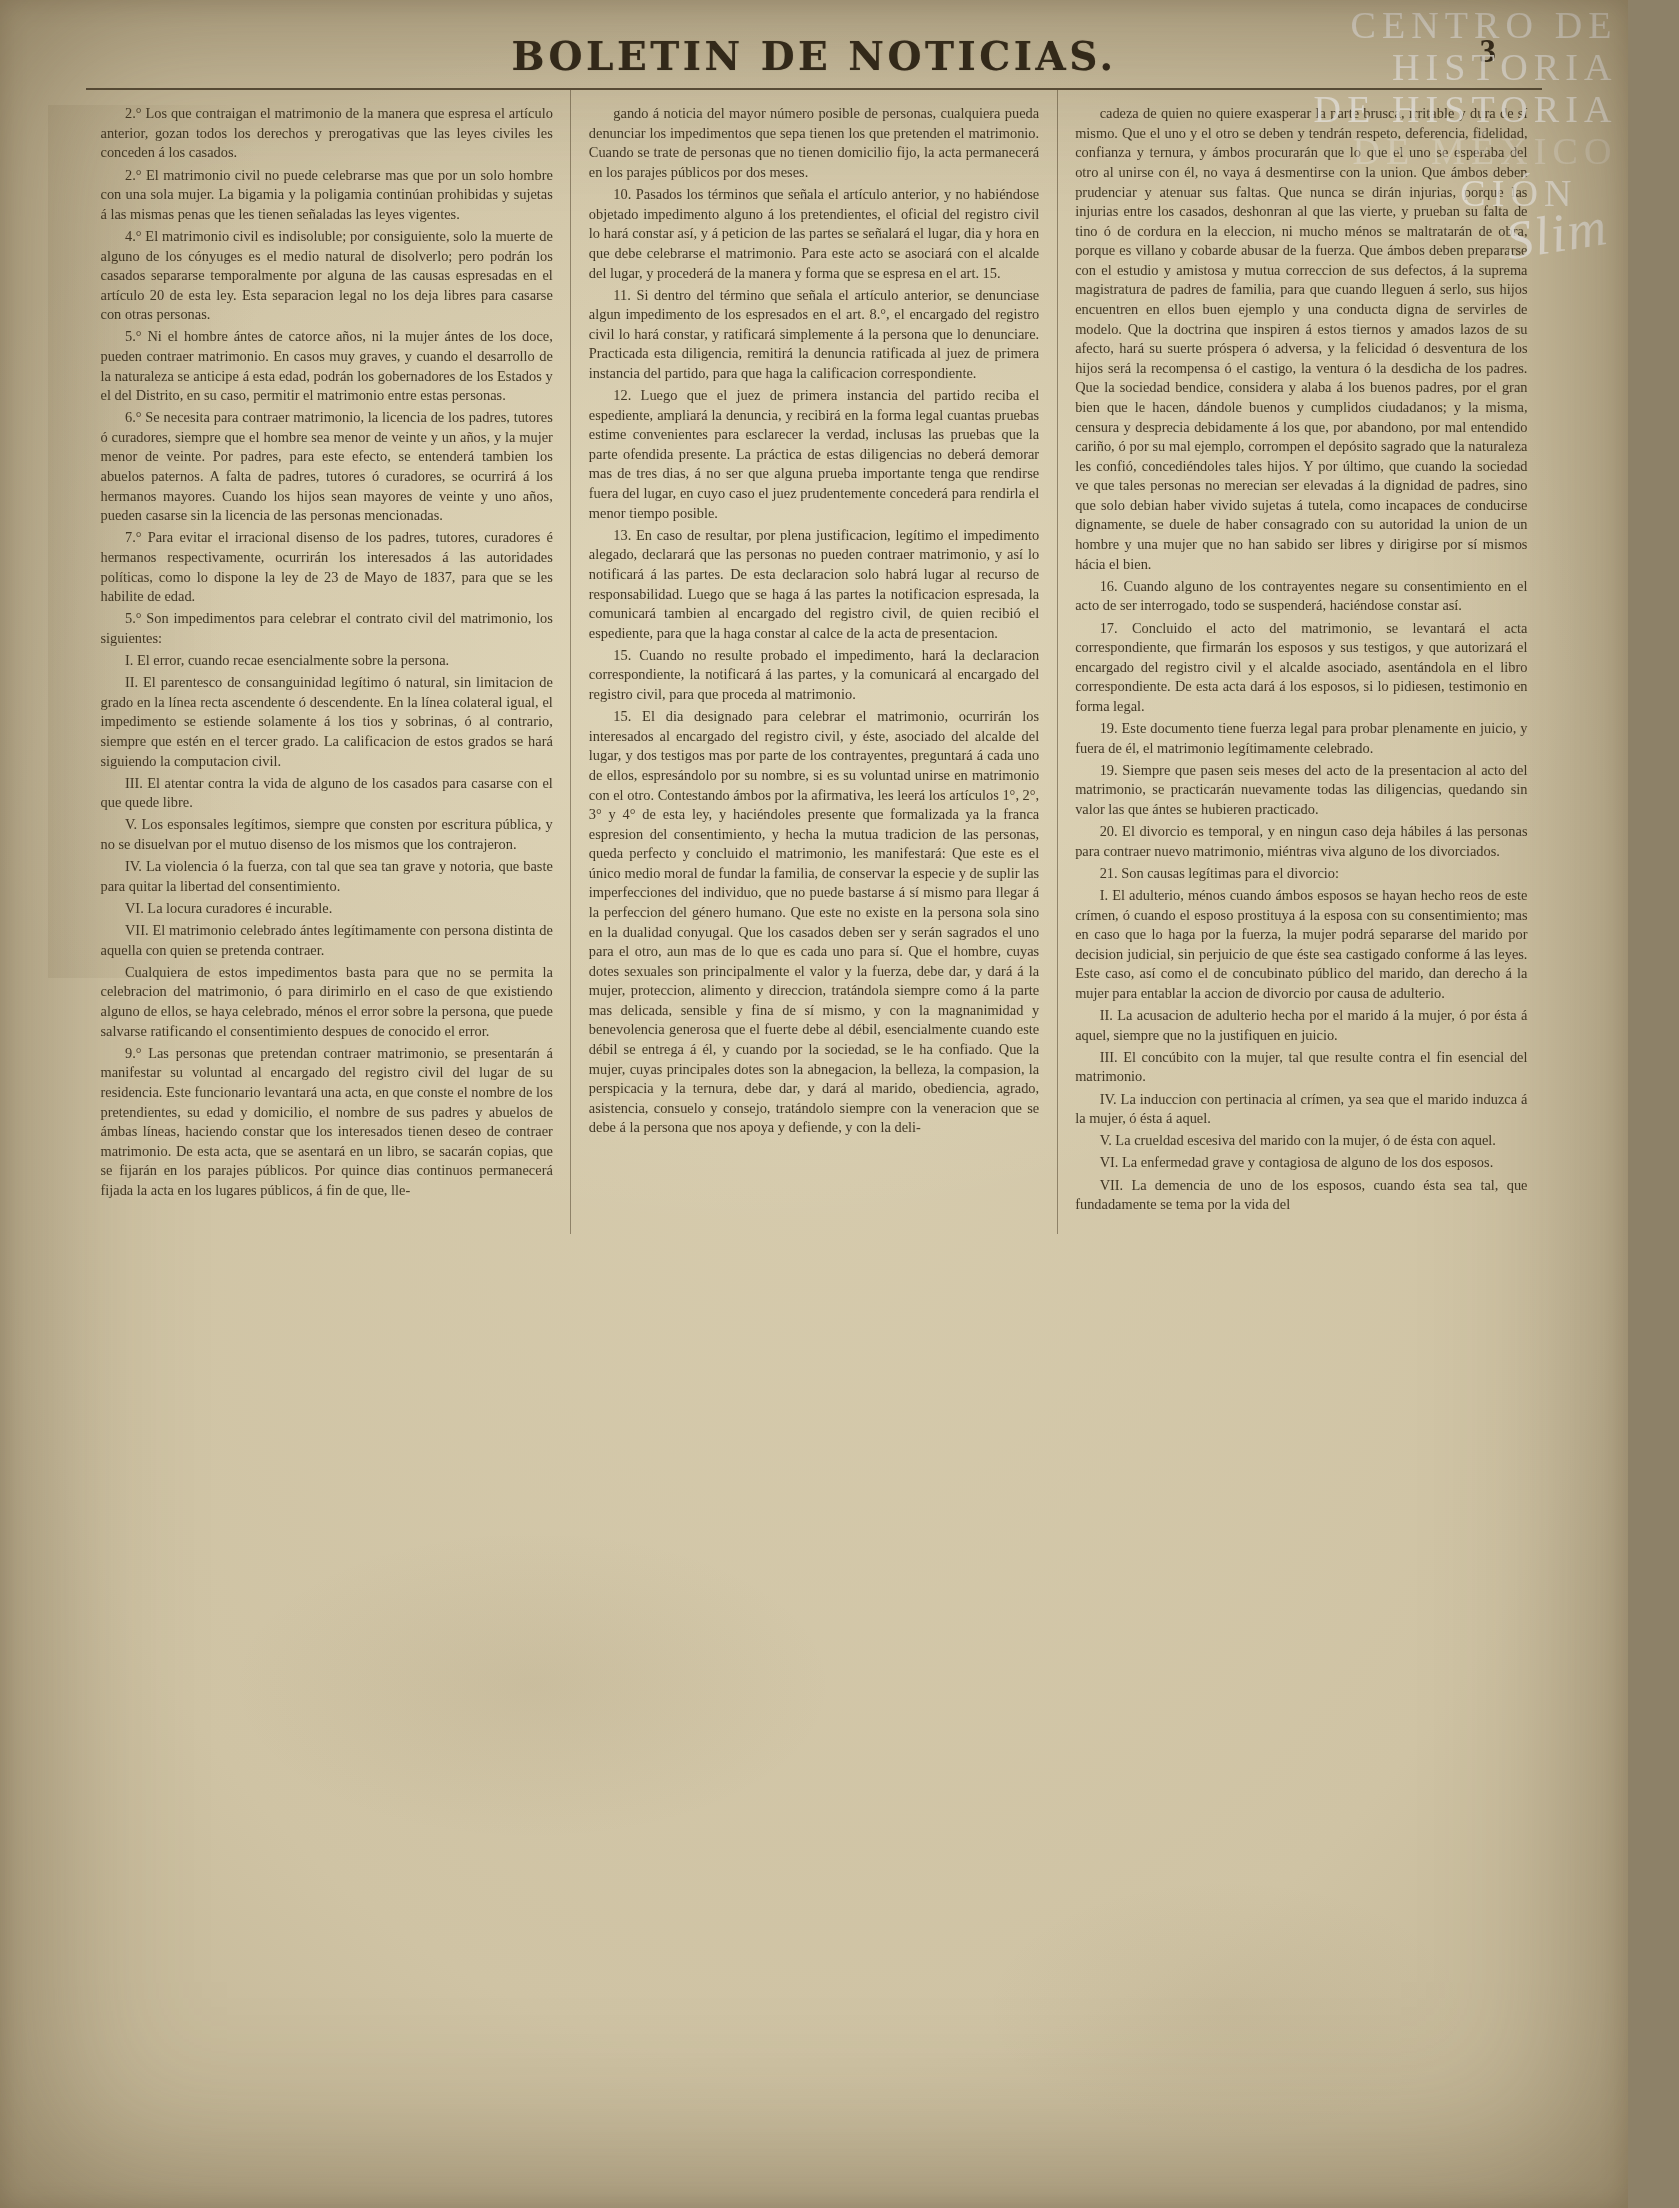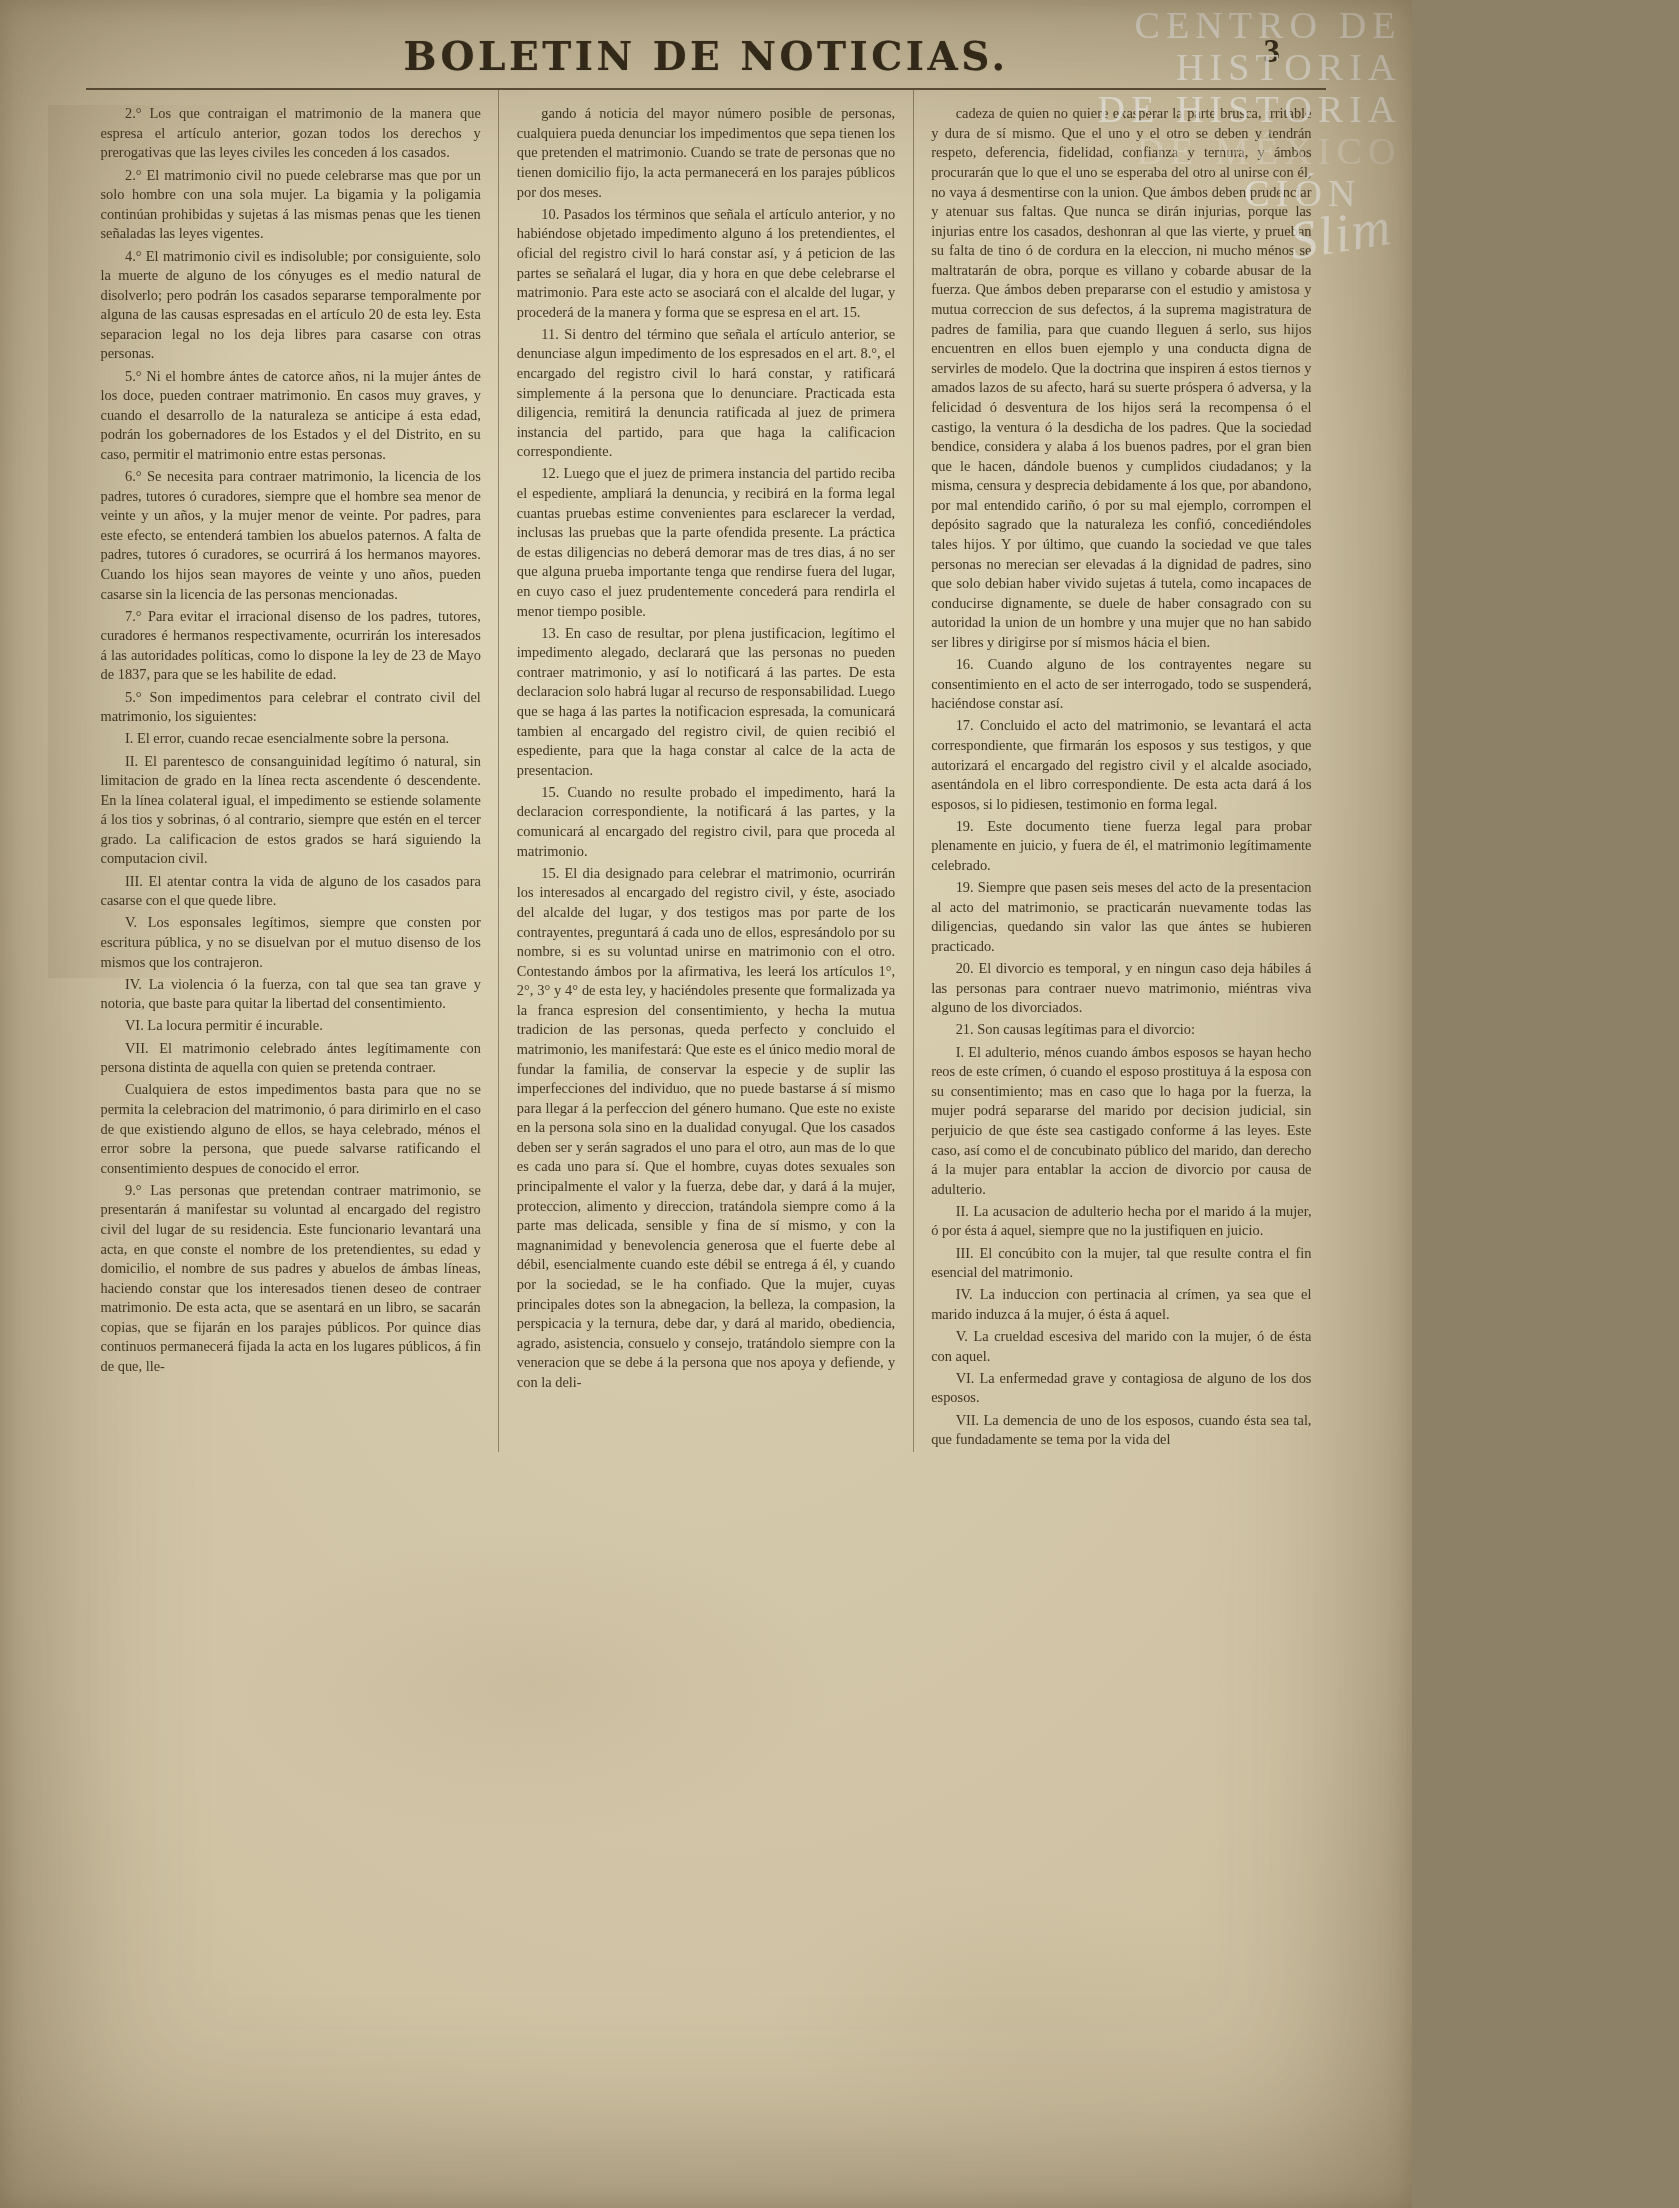--- a/index.html
+++ b/index.html
@@ -1,20 +1,20 @@
 <!DOCTYPE html>
 <html lang="es" style="font-size:14px"><head>
 <meta charset="utf-8">
 <style>
   * { box-sizing: border-box; }
   html, body { margin:0; padding:0; background:#8d8168; }
 
   .page {
     position:relative;
-    width:1412px; height:2209px;
+    width:1628px; height:2209px;
     overflow:hidden;
     background:
       radial-gradient(ellipse 1223px 873px at 46% 28%, rgba(255,250,228,0.28), rgba(0,0,0,0) 70%),
       radial-gradient(ellipse 1485px 1834px at 50% 48%, #d6cbad 0%, #cfc3a4 55%, #bfb292 82%, #a3966f 100%);
     font-family:"Liberation Serif","DejaVu Serif",serif;
   }
 
   .vignette {
     position:absolute; inset:0; pointer-events:none; z-index:6;
     box-shadow: inset 0 0 166px 28px rgba(86,70,42,0.48), inset 0 0 26px rgba(86,70,42,0.28);
@@ -112,21 +112,21 @@
         <p class="para">4.° El matrimonio civil es indisoluble; por consiguiente, solo la muerte de alguno de los cónyuges es el medio natural de disolverlo; pero podrán los casados separarse temporalmente por alguna de las causas espresadas en el artículo 20 de esta ley. Esta separacion legal no los deja libres para casarse con otras personas.</p>
         <p class="para">5.° Ni el hombre ántes de catorce años, ni la mujer ántes de los doce, pueden contraer matrimonio. En casos muy graves, y cuando el desarrollo de la naturaleza se anticipe á esta edad, podrán los gobernadores de los Estados y el del Distrito, en su caso, permitir el matrimonio entre estas personas.</p>
         <p class="para">6.° Se necesita para contraer matrimonio, la licencia de los padres, tutores ó curadores, siempre que el hombre sea menor de veinte y un años, y la mujer menor de veinte. Por padres, para este efecto, se entenderá tambien los abuelos paternos. A falta de padres, tutores ó curadores, se ocurrirá á los hermanos mayores. Cuando los hijos sean mayores de veinte y uno años, pueden casarse sin la licencia de las personas mencionadas.</p>
         <p class="para">7.° Para evitar el irracional disenso de los padres, tutores, curadores é hermanos respectivamente, ocurrirán los interesados á las autoridades políticas, como lo dispone la ley de 23 de Mayo de 1837, para que se les habilite de edad.</p>
         <p class="para">5.° Son impedimentos para celebrar el contrato civil del matrimonio, los siguientes:</p>
         <p class="para">I. El error, cuando recae esencialmente sobre la persona.</p>
         <p class="para">II. El parentesco de consanguinidad legítimo ó natural, sin limitacion de grado en la línea recta ascendente ó descendente. En la línea colateral igual, el impedimento se estiende solamente á los tios y sobrinas, ó al contrario, siempre que estén en el tercer grado. La calificacion de estos grados se hará siguiendo la computacion civil.</p>
         <p class="para">III. El atentar contra la vida de alguno de los casados para casarse con el que quede libre.</p>
         <p class="para">V. Los esponsales legítimos, siempre que consten por escritura pública, y no se disuelvan por el mutuo disenso de los mismos que los contrajeron.</p>
         <p class="para">IV. La violencia ó la fuerza, con tal que sea tan grave y notoria, que baste para quitar la libertad del consentimiento.</p>
-        <p class="para">VI. La locura permitir é incurable.</p>
+        <p class="para">VI. La locura curadores é incurable.</p>
         <p class="para">VII. El matrimonio celebrado ántes legítimamente con persona distinta de aquella con quien se pretenda contraer.</p>
         <p class="para">Cualquiera de estos impedimentos basta para que no se permita la celebracion del matrimonio, ó para dirimirlo en el caso de que existiendo alguno de ellos, se haya celebrado, ménos el error sobre la persona, que puede salvarse ratificando el consentimiento despues de conocido el error.</p>
         <p class="para">9.° Las personas que pretendan contraer matrimonio, se presentarán á manifestar su voluntad al encargado del registro civil del lugar de su residencia. Este funcionario levantará una acta, en que conste el nombre de los pretendientes, su edad y domicilio, el nombre de sus padres y abuelos de ámbas líneas, haciendo constar que los interesados tienen deseo de contraer matrimonio. De esta acta, que se asentará en un libro, se sacarán copias, que se fijarán en los parajes públicos. Por quince dias continuos permanecerá fijada la acta en los lugares públicos, á fin de que, lle-</p>
       </section>
     <section class="col col-mid">
         <p class="para">gando á noticia del mayor número posible de personas, cualquiera pueda denunciar los impedimentos que sepa tienen los que pretenden el matrimonio. Cuando se trate de personas que no tienen domicilio fijo, la acta permanecerá en los parajes públicos por dos meses.</p>
         <p class="para">10. Pasados los términos que señala el artículo anterior, y no habiéndose objetado impedimento alguno á los pretendientes, el oficial del registro civil lo hará constar así, y á peticion de las partes se señalará el lugar, dia y hora en que debe celebrarse el matrimonio. Para este acto se asociará con el alcalde del lugar, y procederá de la manera y forma que se espresa en el art. 15.</p>
         <p class="para">11. Si dentro del término que señala el artículo anterior, se denunciase algun impedimento de los espresados en el art. 8.°, el encargado del registro civil lo hará constar, y ratificará simplemente á la persona que lo denunciare. Practicada esta diligencia, remitirá la denuncia ratificada al juez de primera instancia del partido, para que haga la calificacion correspondiente.</p>
         <p class="para">12. Luego que el juez de primera instancia del partido reciba el espediente, ampliará la denuncia, y recibirá en la forma legal cuantas pruebas estime convenientes para esclarecer la verdad, inclusas las pruebas que la parte ofendida presente. La práctica de estas diligencias no deberá demorar mas de tres dias, á no ser que alguna prueba importante tenga que rendirse fuera del lugar, en cuyo caso el juez prudentemente concederá para rendirla el menor tiempo posible.</p>
         <p class="para">13. En caso de resultar, por plena justificacion, legítimo el impedimento alegado, declarará que las personas no pueden contraer matrimonio, y así lo notificará á las partes. De esta declaracion solo habrá lugar al recurso de responsabilidad. Luego que se haga á las partes la notificacion espresada, la comunicará tambien al encargado del registro civil, de quien recibió el espediente, para que la haga constar al calce de la acta de presentacion.</p>

